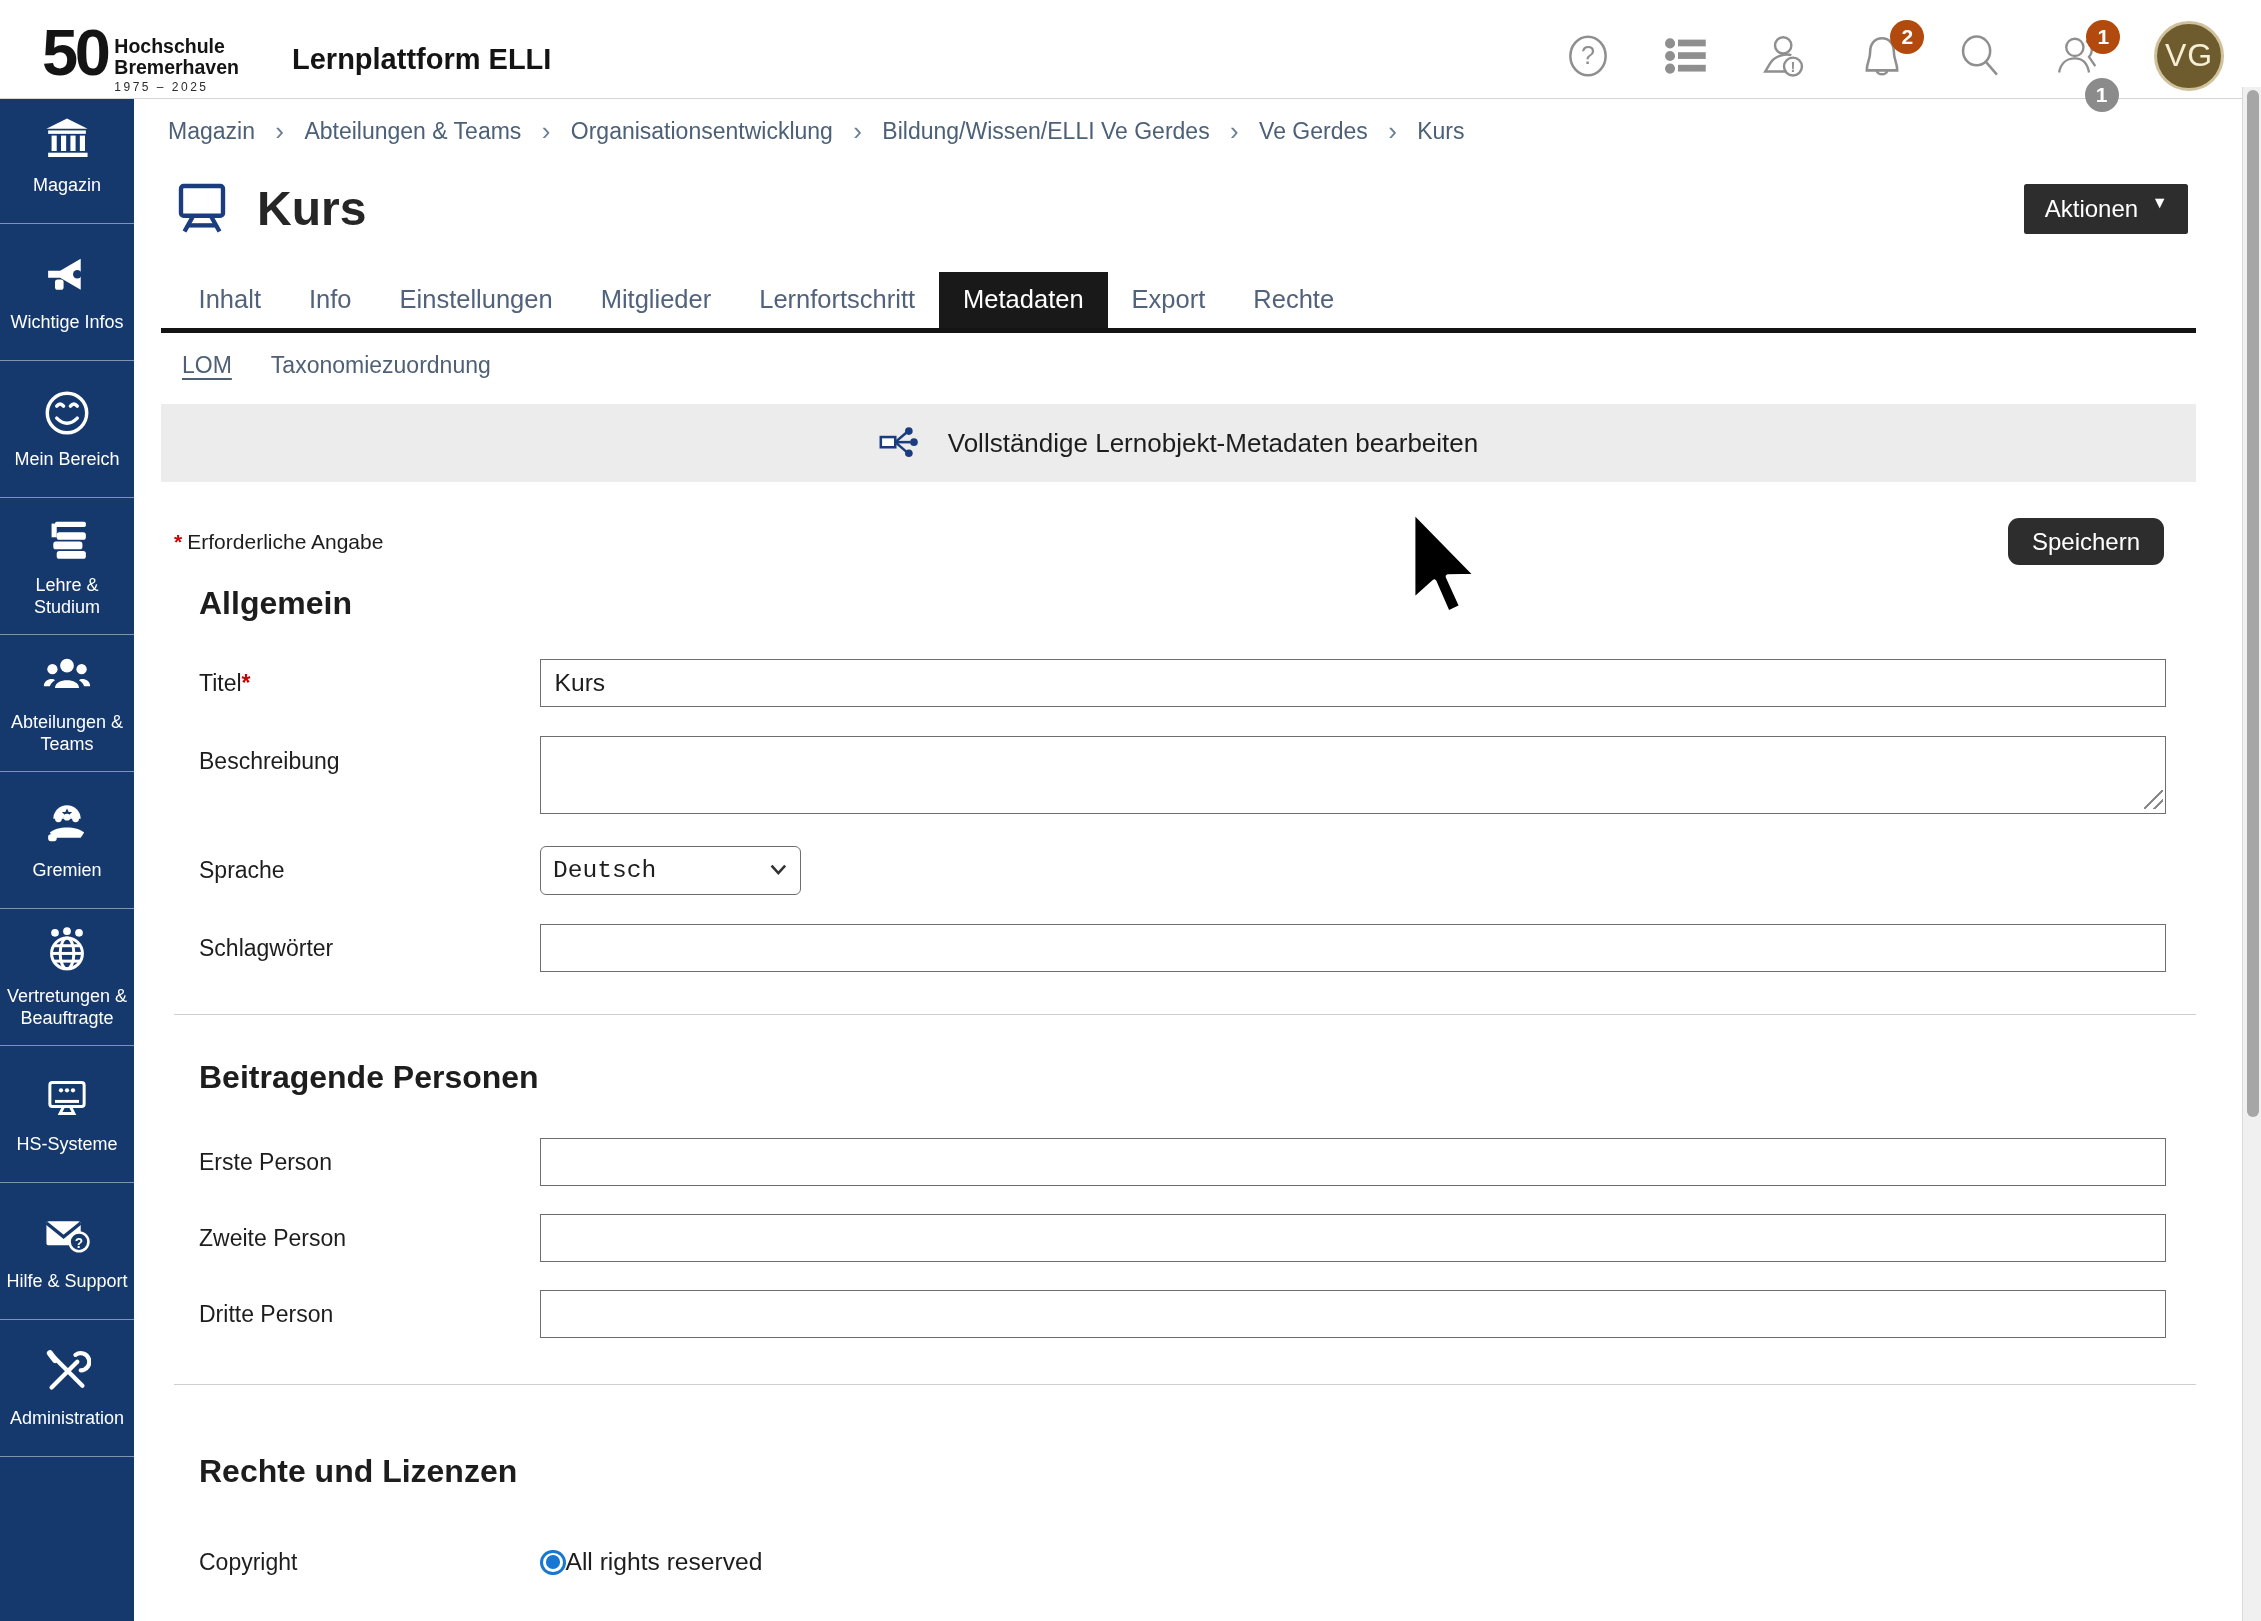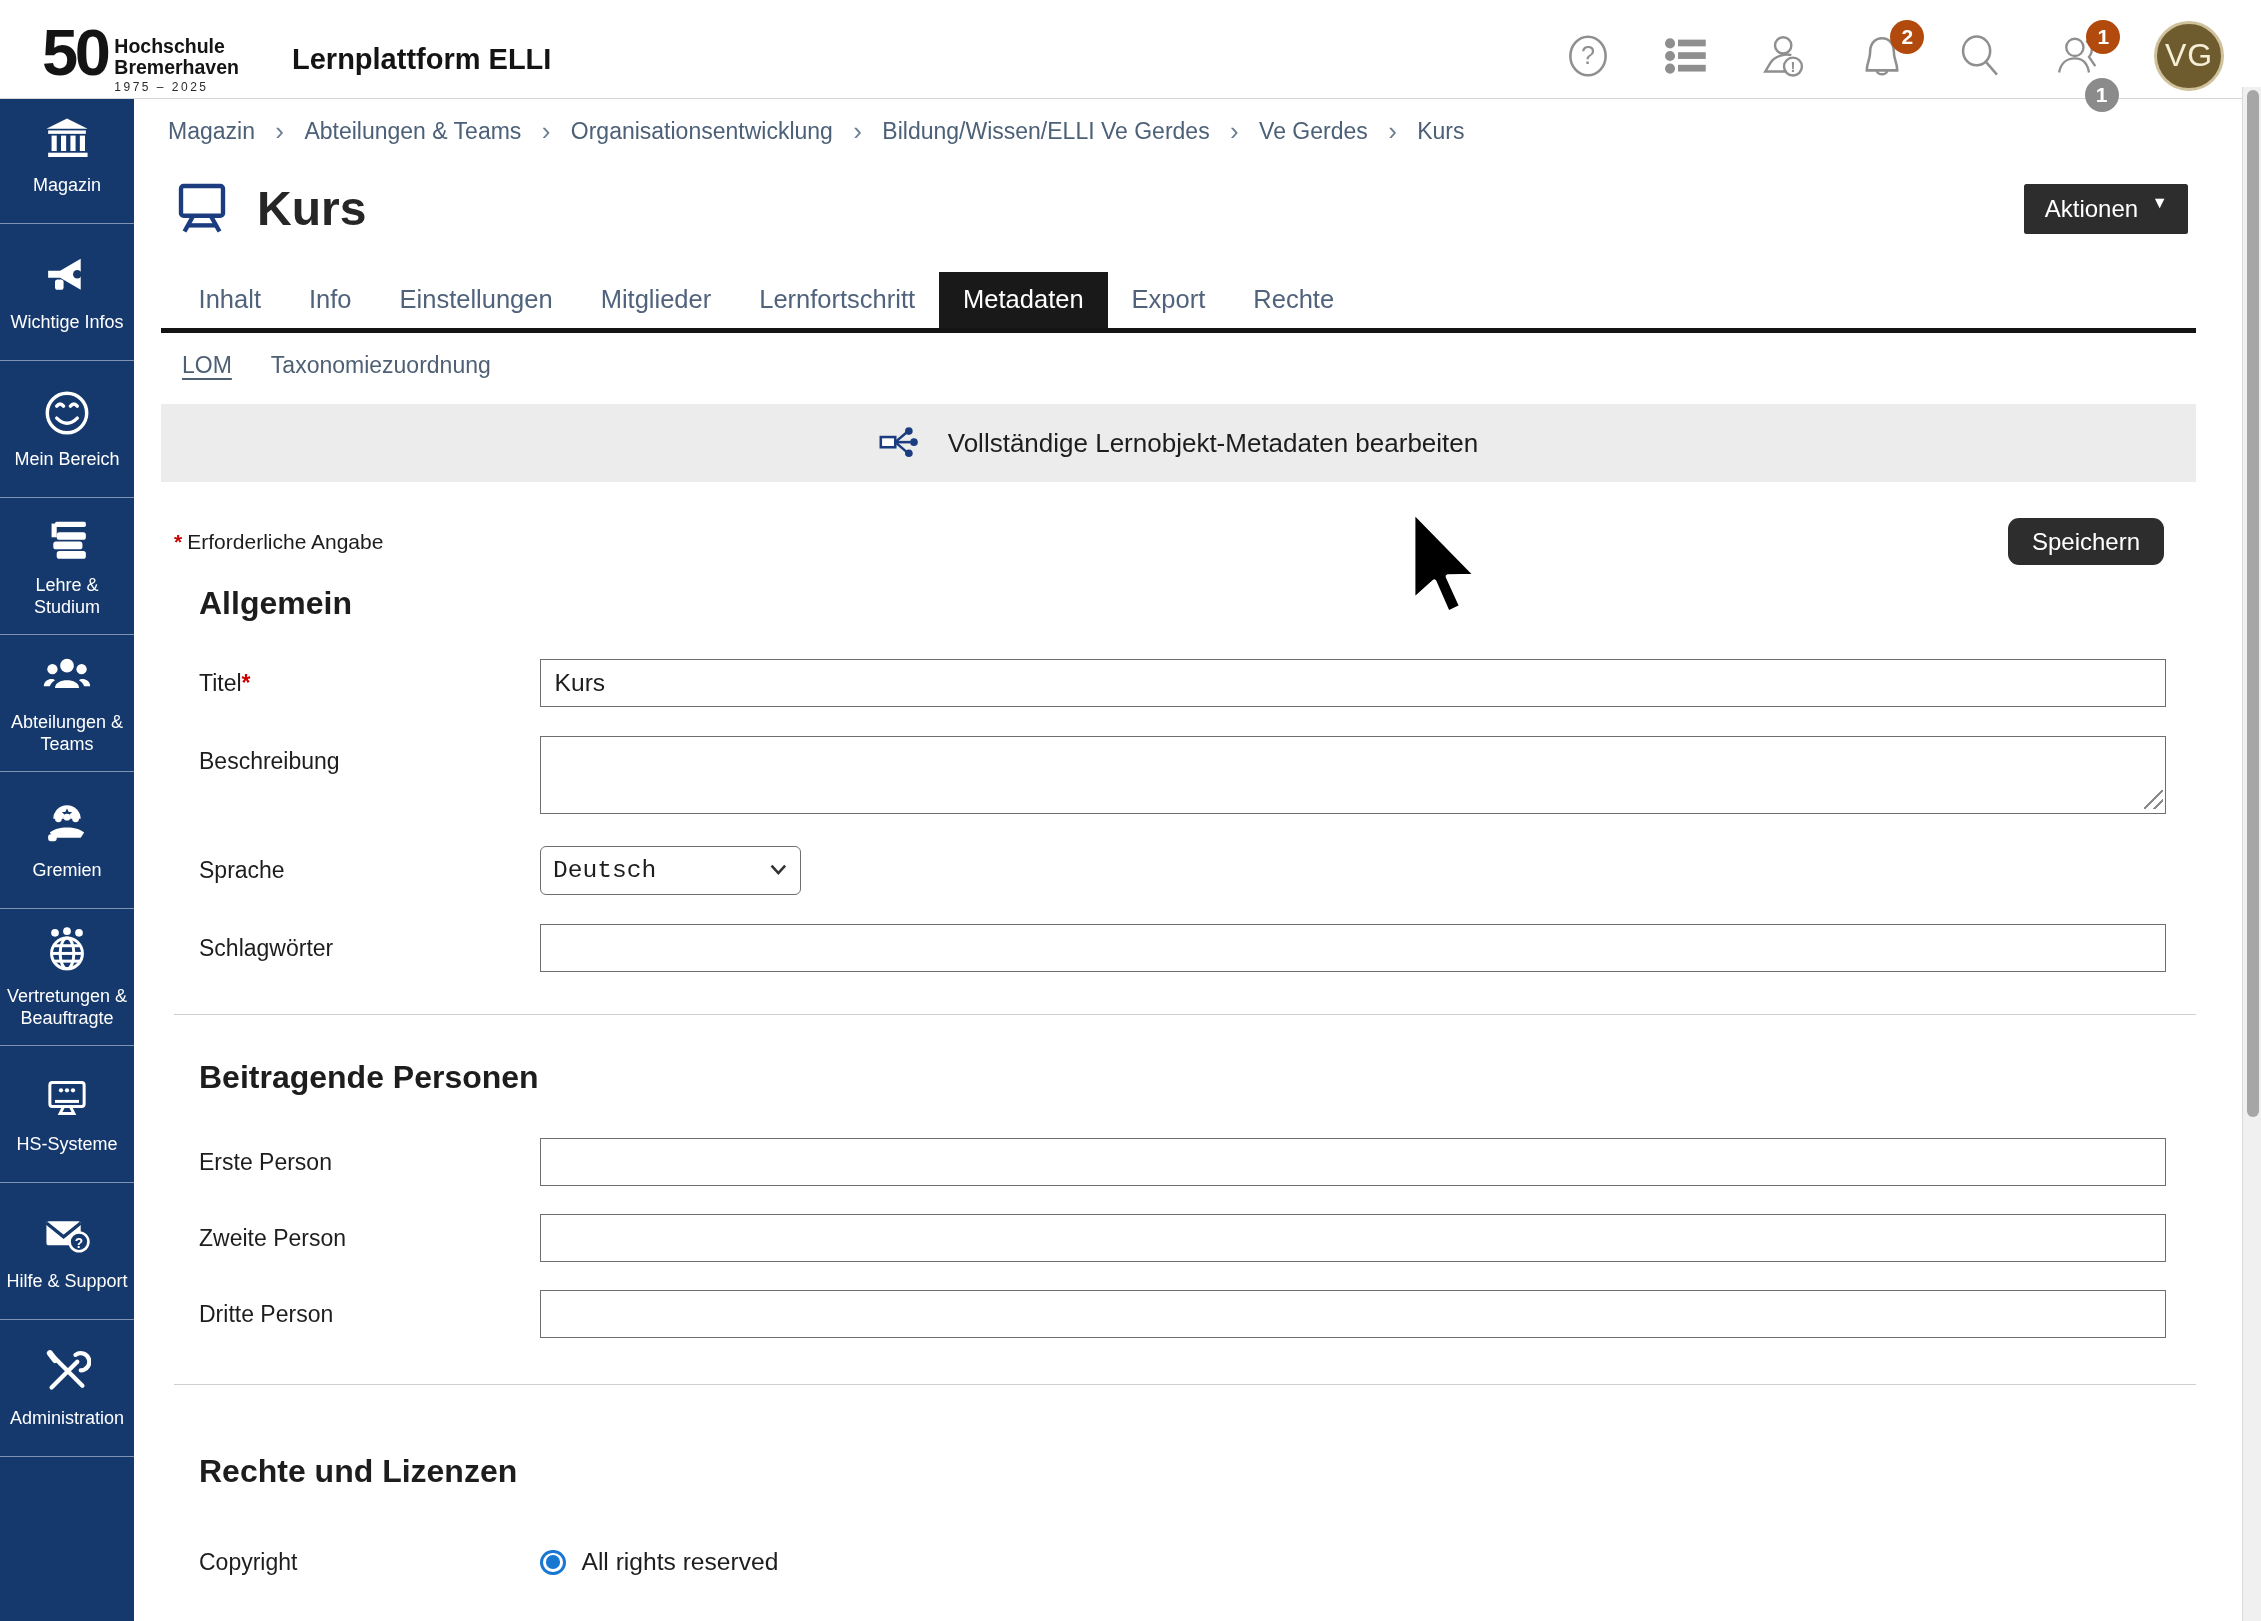--- a/index.html
+++ b/index.html
@@ -84,21 +84,21 @@
       linear-gradient(135deg, transparent 72%, #8a8a8a 72%, #8a8a8a 80%, transparent 80%) no-repeat; }
   .select-wrap { position:relative; width:261px; }
   .lang-select { width:261px; height:49px; border:1.7px solid #6e6e6e; border-radius:6px; font-size:24.6px;
     padding:0 12px; font-family:Liberation Mono, monospace; background:#fff; appearance:none; -webkit-appearance:none; color:#1d1d1d; }
   .select-chevron { position:absolute; right:13.6px; top:17px; pointer-events:none; }
 
   .section-divider { border:none; border-top:1.7px solid #cfcfcf; margin:42px 46px 0 40px; }
   .fields.contributors .field-row { margin-bottom:28px; }
 
   .copyright-row { margin:58px 76px 0 65px; display:grid; grid-template-columns:341px 1fr; align-items:center; }
-  .radio-group { display:flex; align-items:center; gap:16px;text-align:center; }
+  .radio-group { display:flex; align-items:center; gap:0;text-align:center; }
   .radio-outer { width:25.5px; height:25.5px; border-radius:50%; border:3.4px solid #1877d2; background:#fff;
     display:flex; align-items:center; justify-content:center; cursor:pointer; }
   .radio-inner { width:13.6px; height:13.6px; border-radius:50%; background:#1877d2; }
   .radio-label { font-size:24.6px; color:#1d1d1d; }
 
   
   .scrollbar { position:absolute; right:0; top:87px; width:18.7px; height:1535px; background:#f0f0f0;
     border-left:0.8px solid #dadada; z-index:30; }
   .scroll-thumb { position:absolute; left:3.4px; top:3.4px; width:12px; height:1027px; background:#a6a6a6; border-radius:6px; }
 

